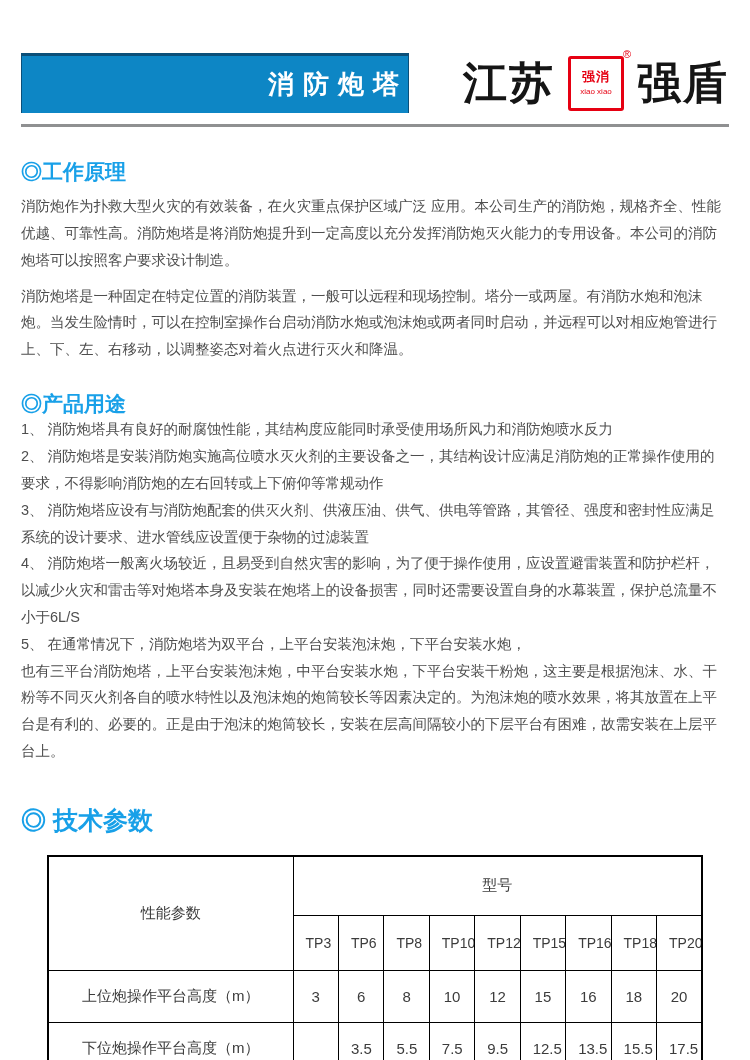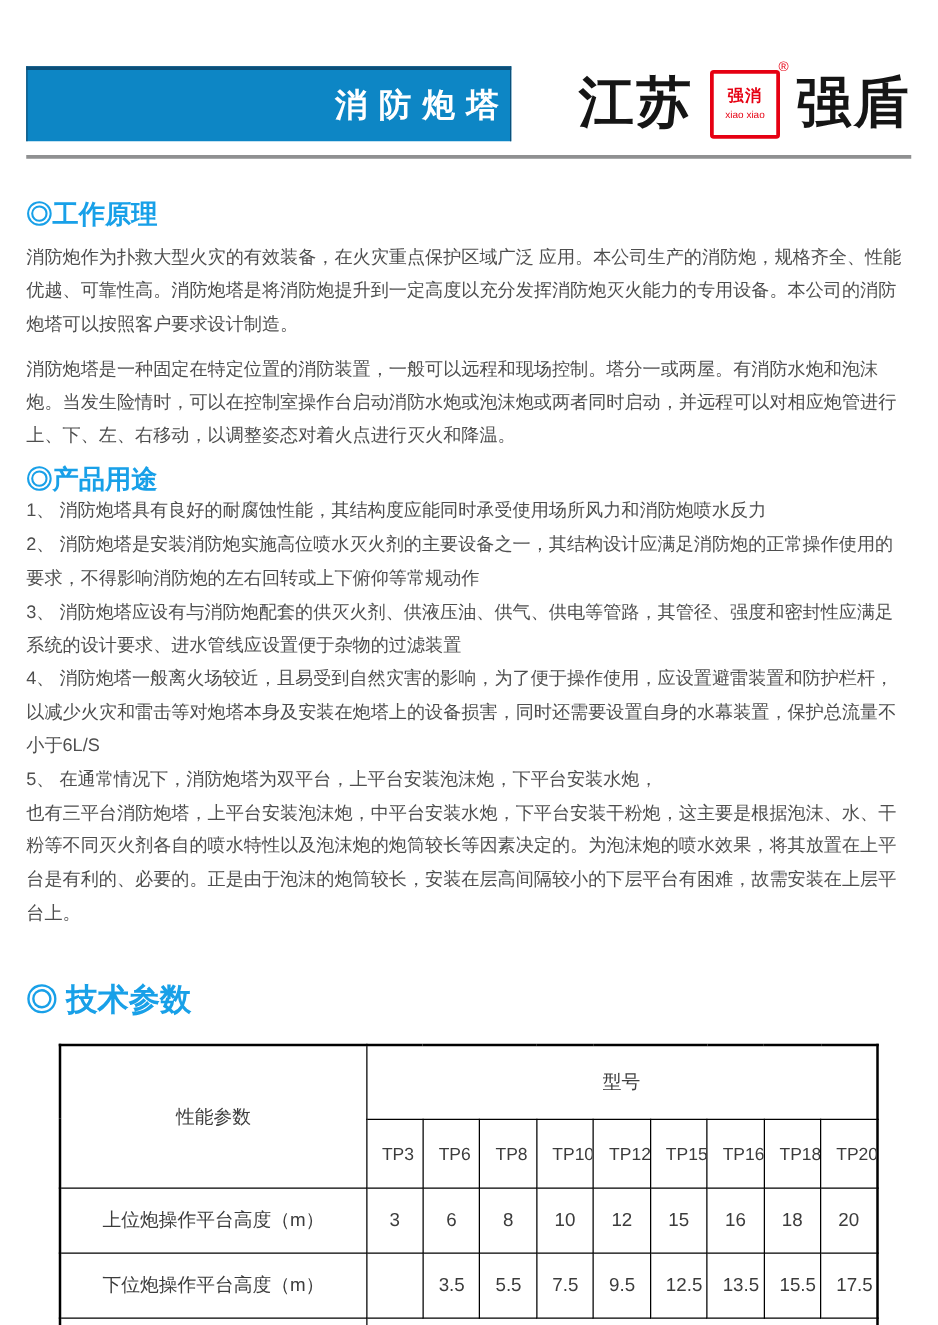--- a/index.html
+++ b/index.html
@@ -65,21 +65,21 @@
   }
 
   
   .sec-heading {
     color:var(--heading-blue,#18a0e8);
     font-size:21px; font-weight:600;
     margin:0; line-height:1.2;
   }
   .sec-overview  .sec-heading { margin-top:32px; }
   .sec-principle .sec-heading { margin-top:26px; }
-  .sec-usage     .sec-heading { margin-top:8px; }
+  .sec-usage     .sec-heading { margin-top:28px; }
   .body-text {
     margin:9px 0 0 0;
     font-size:14.5px; line-height:1.85;
     color:var(--body-text,#4e4e4e);
     white-space:pre-wrap;
   }
   .usage-item { margin:0; }
 
   
   .tech-heading {

